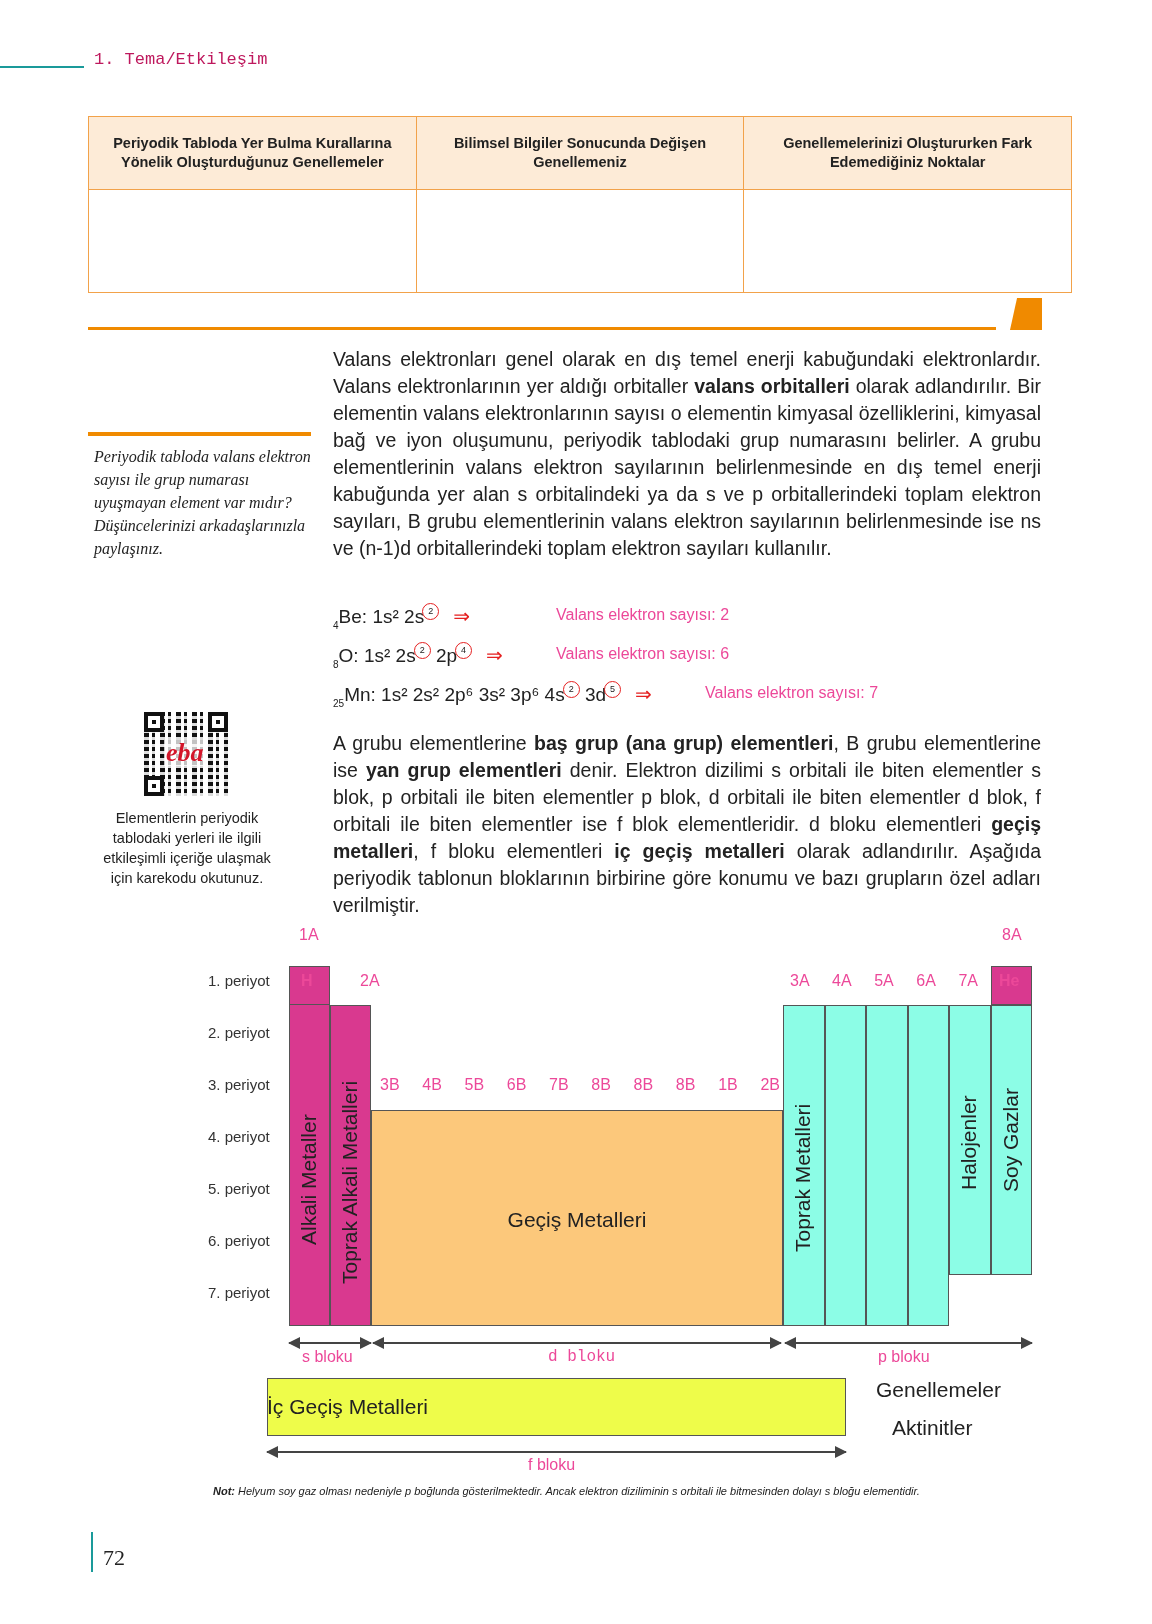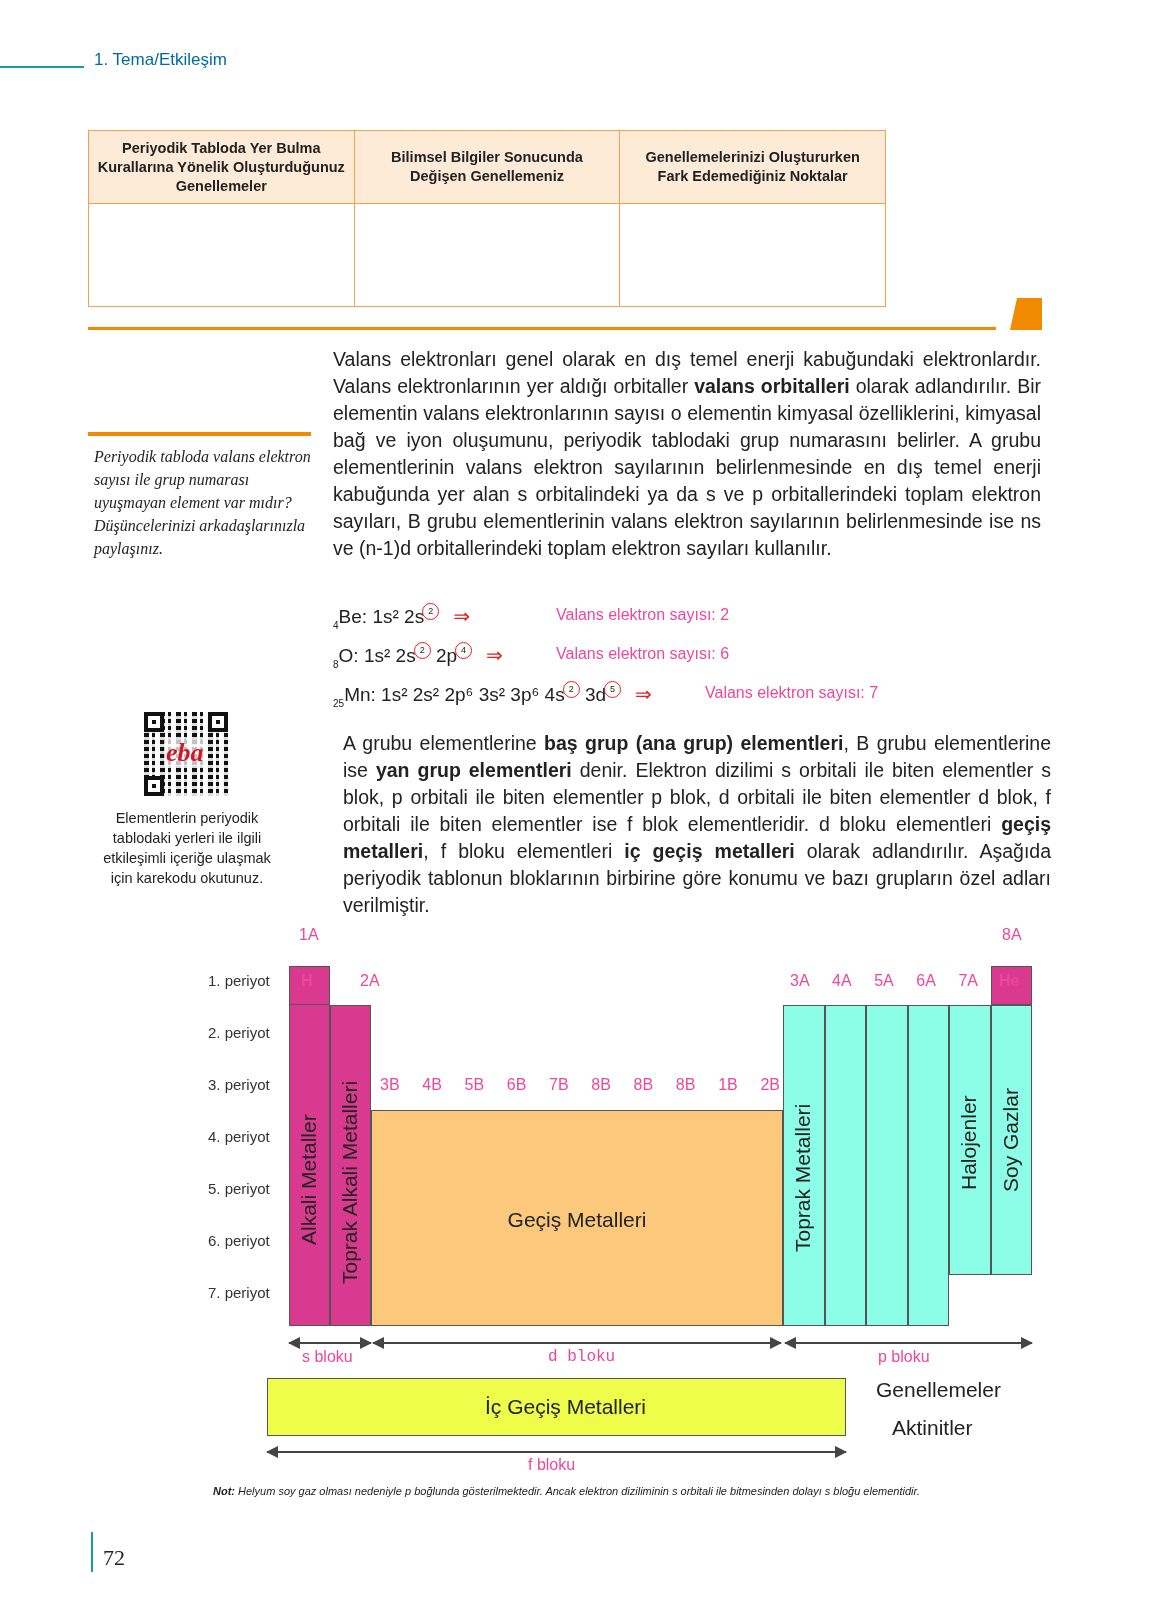--- a/index.html
+++ b/index.html
@@ -1,40 +1,40 @@
 <!DOCTYPE html>
 <html><head>
 <meta charset="utf-8">
 <style>
   html, body { margin:0; padding:0; background:#ffffff; }
   body { width:1152px; height:1624px; position:relative; overflow:hidden; font-family:"Liberation Sans", sans-serif; color:#222; }
   .abs { position:absolute; }
 
   
   .hdr-line { left:0; top:66px; width:84px; height:2px; background:#1a9a9a; }
-  .hdr-title { left:94px; top:50px; font-family:Liberation Sans, sans-serif; font-size:17px; color:#0369a1; }
-
-  
-  .tbl { left:88px; top:130px; width:798px; border-collapse:collapse; }
+  .hdr-title { left:94px; top:50px; font-family:Liberation Mono, monospace; font-size:17px; color:#be185d; }
+
+  
+  .tbl { left:88px; top:116px; width:984px; border-collapse:collapse; }
   .tbl th, .tbl td { border:1px solid #f2a24a; }
   .tbl th { background:#fdebd7; height:68px; font-size:14.5px; font-weight:bold; color:#222; text-align:center; vertical-align:middle; padding:2px 8px; line-height:19px; width:33.3%; }
   .tbl td { height:100px; background:#fff; }
 
   .orange-rule { left:88px; top:327px; width:908px; height:3px; background:#f08a00; }
   .orange-tab { left:1010px; top:298px; width:32px; height:32px; background:#f08a00; clip-path:polygon(22% 0,100% 0,100% 100%,0 100%); }
 
   
   .side-rule { left:88px; top:432px; width:223px; height:4px; background:#f08a00; }
   .side-q { left:94px; top:445px; width:220px; font-family:"Liberation Serif", serif; font-style:italic; font-size:16px; line-height:23px; color:#222; }
 
   
   .para { left:333px; width:708px; font-size:19.5px; line-height:27px; text-align:justify; color:#222; }
   .para b { font-weight:bold; }
   .p1 { top:346px; }
-  .p2 { top:730px;margin-left:10px; }
+  .p2 { top:730px; }
 
   
   .fline { left:333px; font-size:19px; color:#222; white-space:nowrap; }
   .fline sub { font-size:10px; vertical-align:-6px; }
   .circ { display:inline-block; width:15px; height:15px; border:1.5px solid #e52020; border-radius:50%; font-size:9px; text-align:center; line-height:15px; vertical-align:9px; margin-left:-2px; }
   .arrow { color:#e52020; font-size:20px; margin-left:14px; }
   .fres { font-size:16px; color:#ec4899; position:absolute; white-space:nowrap; }
 
   
   .qr { left:144px; top:712px; width:84px; height:84px; background:
@@ -178,21 +178,21 @@
   <div class="vtext" style="left:999px; top:1192px;">Soy Gazlar</div>
 
   <div class="blk-arrow" style="left:289px; top:1342px; width:82px;"></div>
   <div class="abs lbl" style="left:302px; top:1348px;">s bloku</div>
   <div class="blk-arrow" style="left:373px; top:1342px; width:408px;"></div>
   <div class="abs lbl" style="left:548px; top:1348px;font-family:Liberation Mono, monospace;">d bloku</div>
   <div class="blk-arrow" style="left:785px; top:1342px; width:247px;"></div>
   <div class="abs lbl" style="left:878px; top:1348px;">p bloku</div>
 
   <div class="cell yellow" style="left:267px; top:1378px; width:579px; height:58px;"></div>
-  <div class="abs" style="left:267px; top:1395px; width:597px; text-align:center; font-size:21px;">İç Geçiş Metalleri</div>
+  <div class="abs" style="left:267px; top:1395px; width:597px; text-align:left; font-size:21px;">İç Geçiş Metalleri</div>
   <div class="abs" style="left:876px; top:1378px; font-size:21px;">Genellemeler</div>
   <div class="abs" style="left:876px; top:1416px; font-size:21px;margin-left:16px;">Aktinitler</div>
   <div class="blk-arrow" style="left:267px; top:1451px; width:579px;"></div>
   <div class="abs lbl" style="left:528px; top:1456px;">f bloku</div>
 </div>
 
 <div class="abs note"><b>Not:</b><span> Helyum soy gaz olması nedeniyle p boğlunda gösterilmektedir. Ancak elektron diziliminin s orbitali ile bitmesinden dolayı s bloğu elementidir.</span></div>
 
 <div class="abs pg-bar"></div>
 <div class="abs pg-num">72</div>

